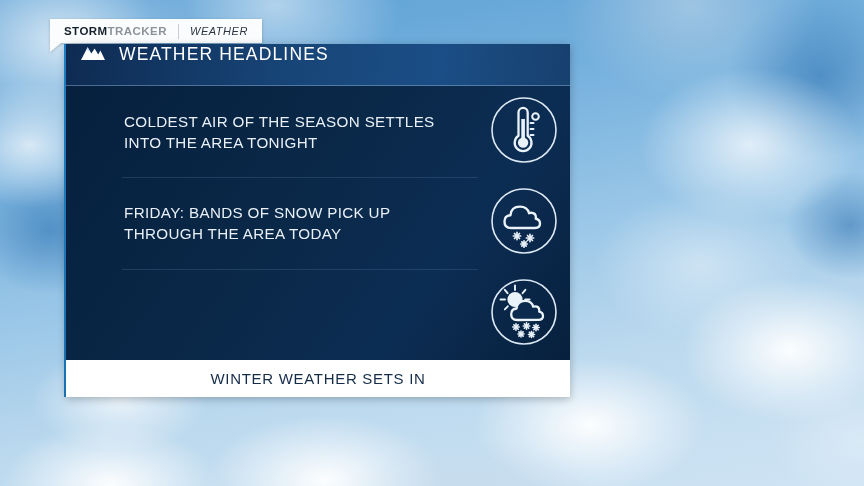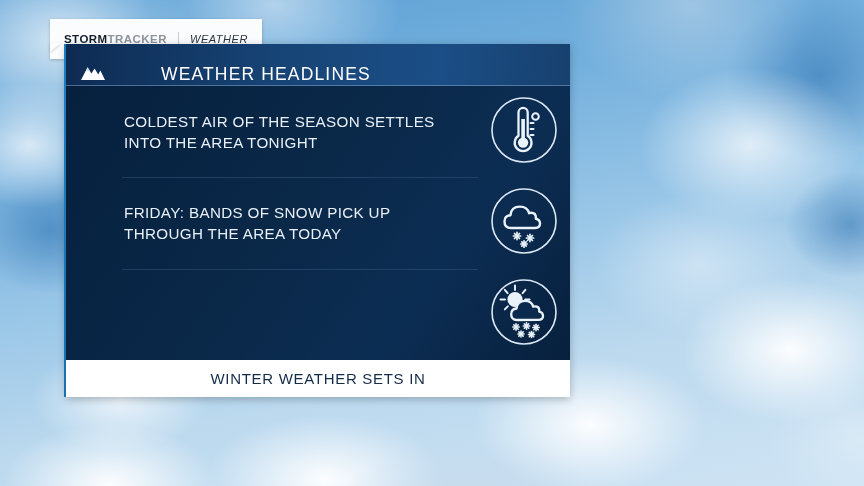--- a/index.html
+++ b/index.html
@@ -49,21 +49,21 @@
 
   
   .tab {
     position: absolute;
     left: 50px;
     top: 19px;
     height: 24px;
     background: #fbfcfd;
     display: flex;
     align-items: center;
-    padding: 8px 14px;
+    padding: 0 14px;
     box-shadow: 0 1px 3px rgba(0,0,0,0.22);
   }
   .tab-tail {
     position: absolute;
     left: 50px;
     top: 43px;
     width: 0;
     height: 0;
     border-left: 11px solid #fbfcfd;
     border-bottom: 9px solid transparent;
@@ -110,24 +110,23 @@
   }
 
   .panel-header {
     position: absolute;
     left: 0;
     top: 0;
     width: 504px;
     height: 42px;
     background: linear-gradient(95deg, #0e2b52 0%, #174476 42%, #1b4e86 74%, #17406e 100%);
     display: flex;
-    align-items: flex-end;
+    align-items: flex-start;
     border-bottom: 1px solid rgba(150,185,220,0.45);
     box-sizing: border-box;
-    gap: 42px;
   }
   .mountain-icon {
     margin-left: 14px;
     margin-right: 13px;
     display: block;
   }
   .panel-title {
     color: #ffffff;
     font-size: 17.5px;
     letter-spacing: 1.15px;

